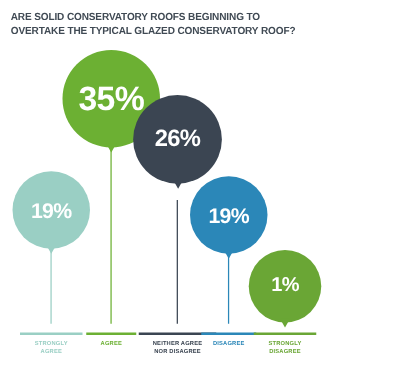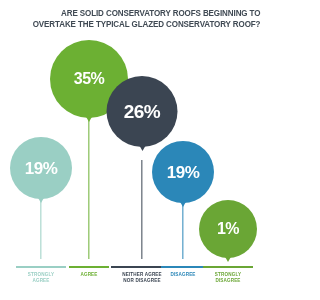--- a/index.html
+++ b/index.html
@@ -15,21 +15,21 @@
     font-family: "Liberation Sans", sans-serif;
     -webkit-font-smoothing: antialiased;
   }
 
   
   #title-block {
     position: absolute;
     top: 8px;
     left: 6px;
     width: 257px;
-    text-align: right;
+    text-align: left;
   }
   .title-line {
     display: block;
     font-family: "Liberation Sans", sans-serif;
     font-weight: bold;
     font-size: 8.2px;
     line-height: 11px;
     letter-spacing: -0.1px;
     color: #404a54;
     text-transform: uppercase;
@@ -125,21 +125,21 @@
     <div class="label-rule" style="left:41px; top:266px; width:50px; background:#9acfc4;"></div>
     <div class="balloon-label" style="left:41px; top:272px; width:64px; color:#9acfc4;">
       <div>STRONGLY</div>
       <div>AGREE</div>
     </div>
   </div>
 
   <div class="balloon-group">
     <div class="balloon-string" style="left:89px; top:115px; height:144px; background:#6cb033;"></div>
     <div class="balloon" style="left:89px; top:40px; width:78px; height:78px; background:#6cb033; color:#6cb033;">
-      <span class="balloon-value" style="font-size:16px;text-align:center;">35%</span>
+      <span class="balloon-value" style="font-size:27px;text-align:center;">35%</span>
     </div>
     <div class="label-rule" style="left:89px; top:266px; width:40px; background:#6cb033;"></div>
     <div class="balloon-label" style="left:89px; top:272px; width:64px; color:#6cb033;">
       <div>AGREE</div>
       <div></div>
     </div>
   </div>
 
   <div class="balloon-group">
     <div class="balloon-string" style="left:142px; top:160px; height:99px; background:#3b4552;"></div>

